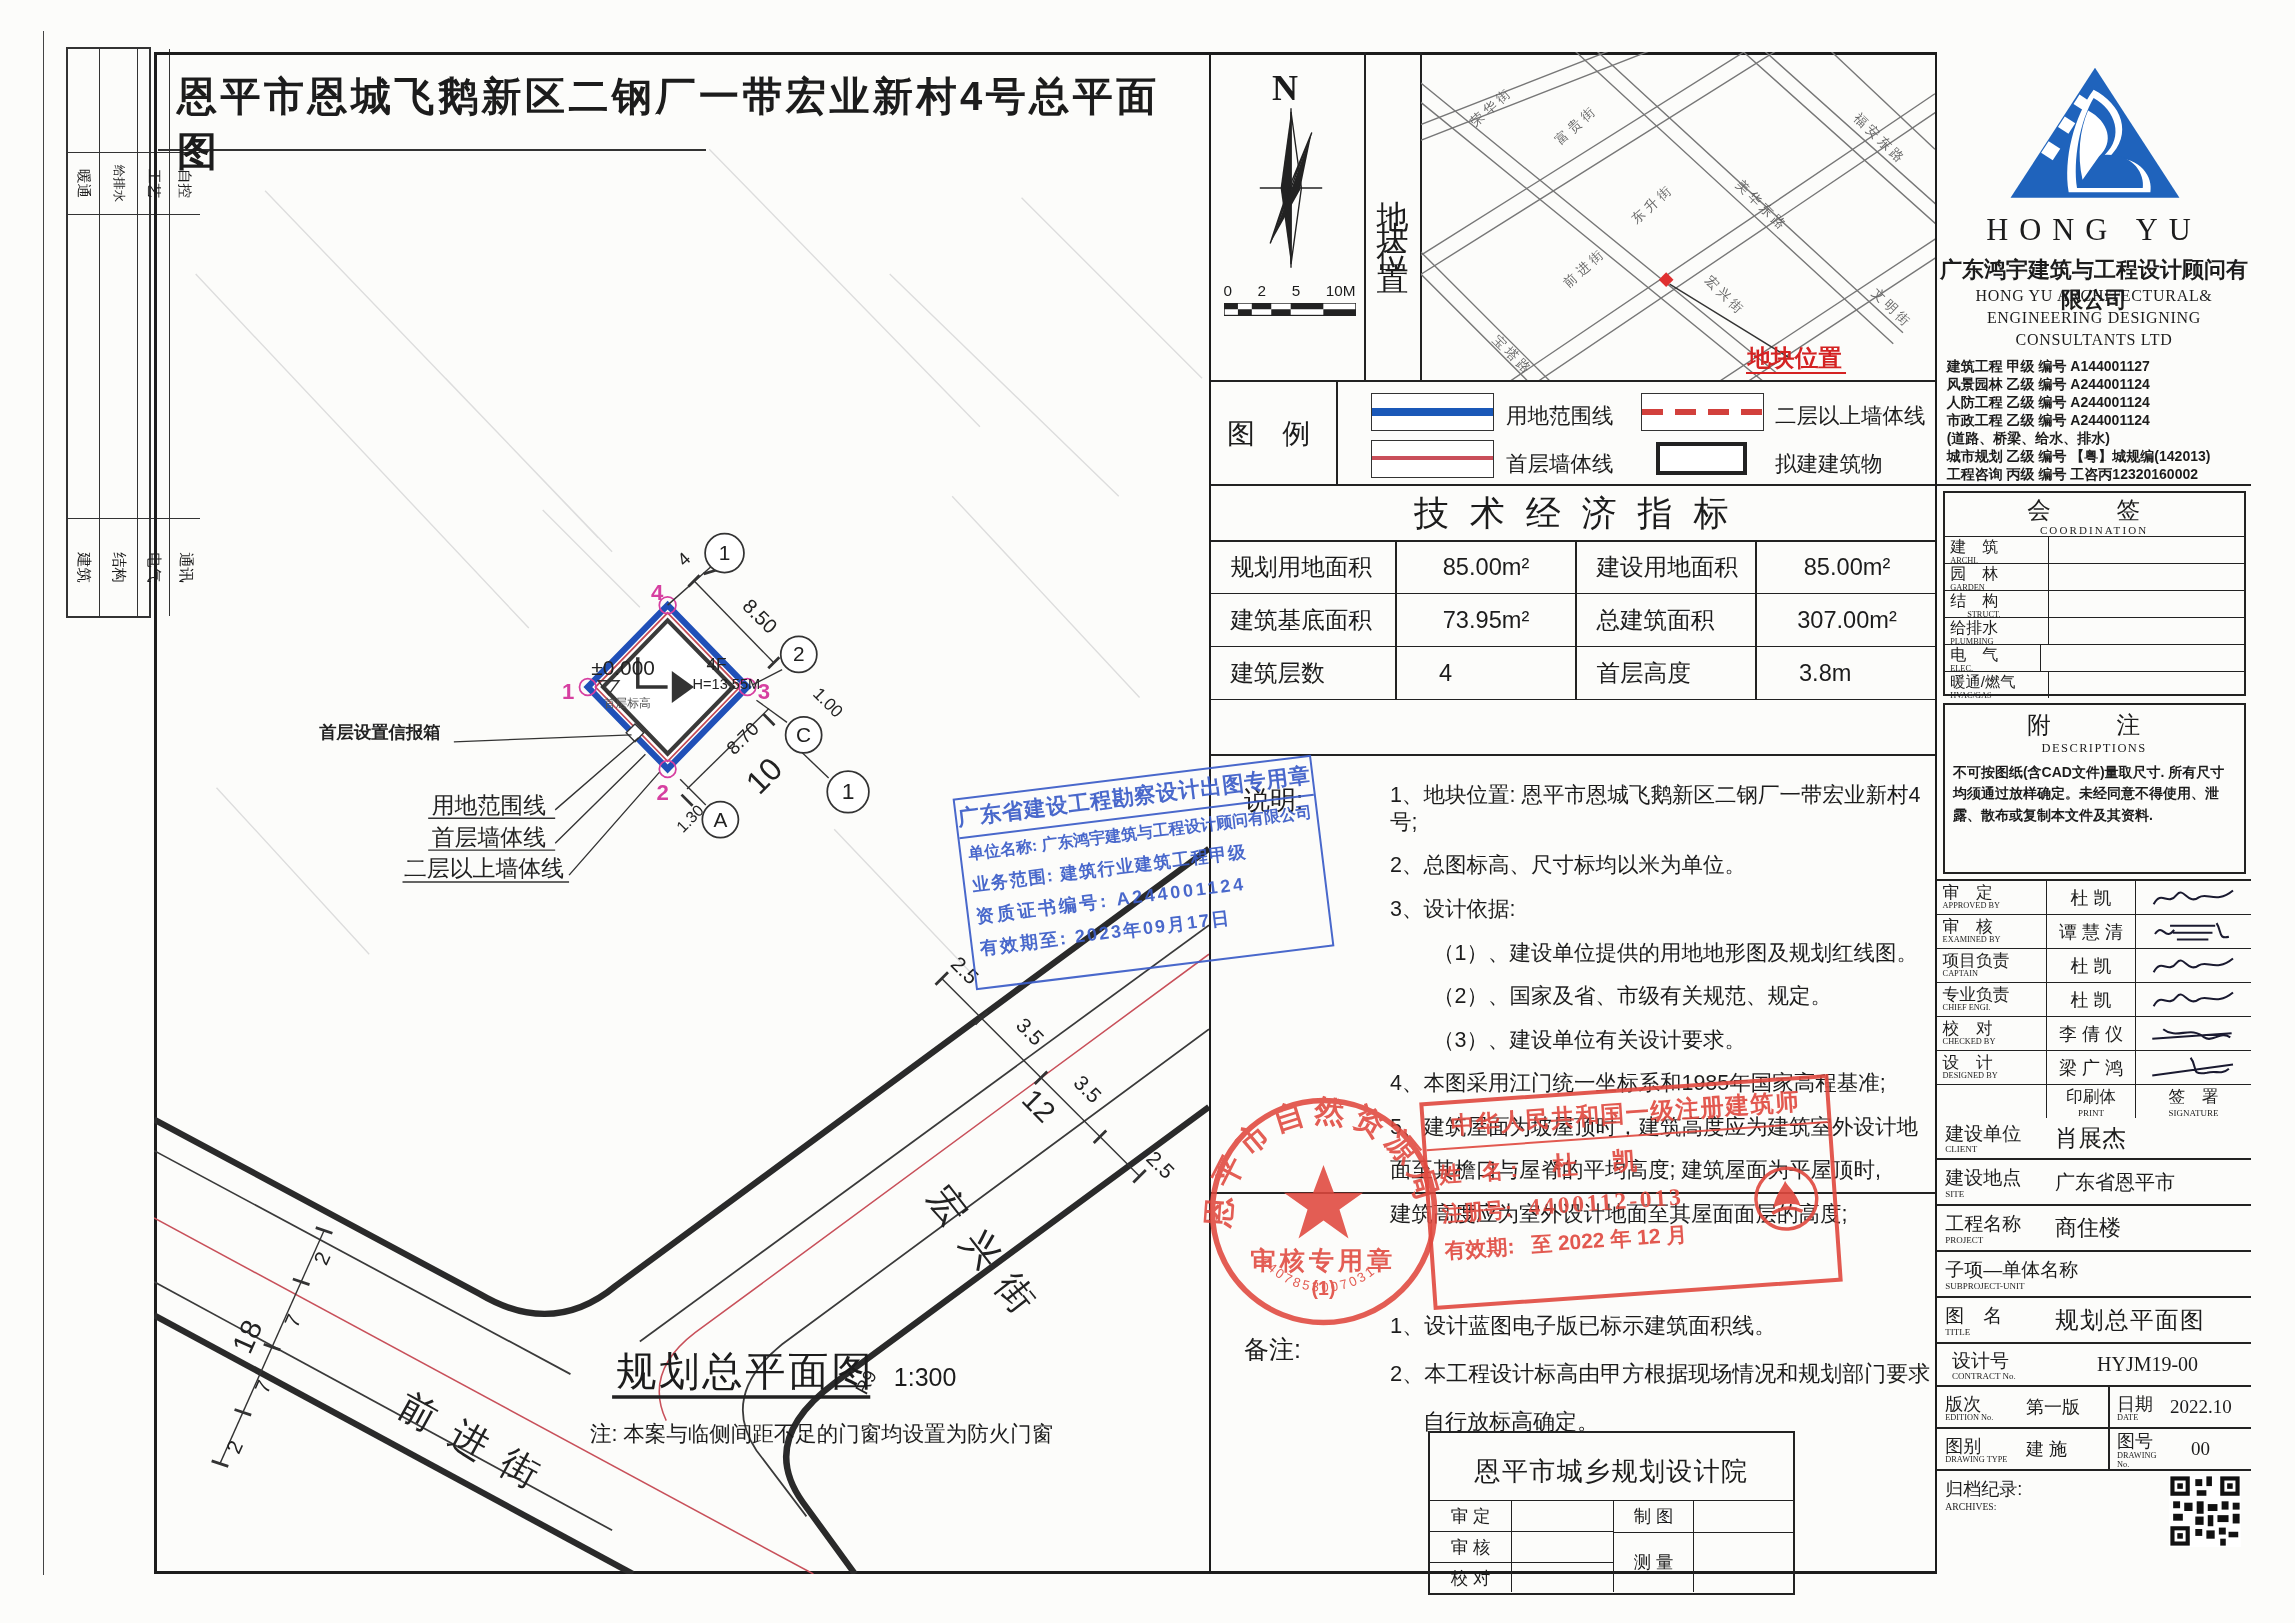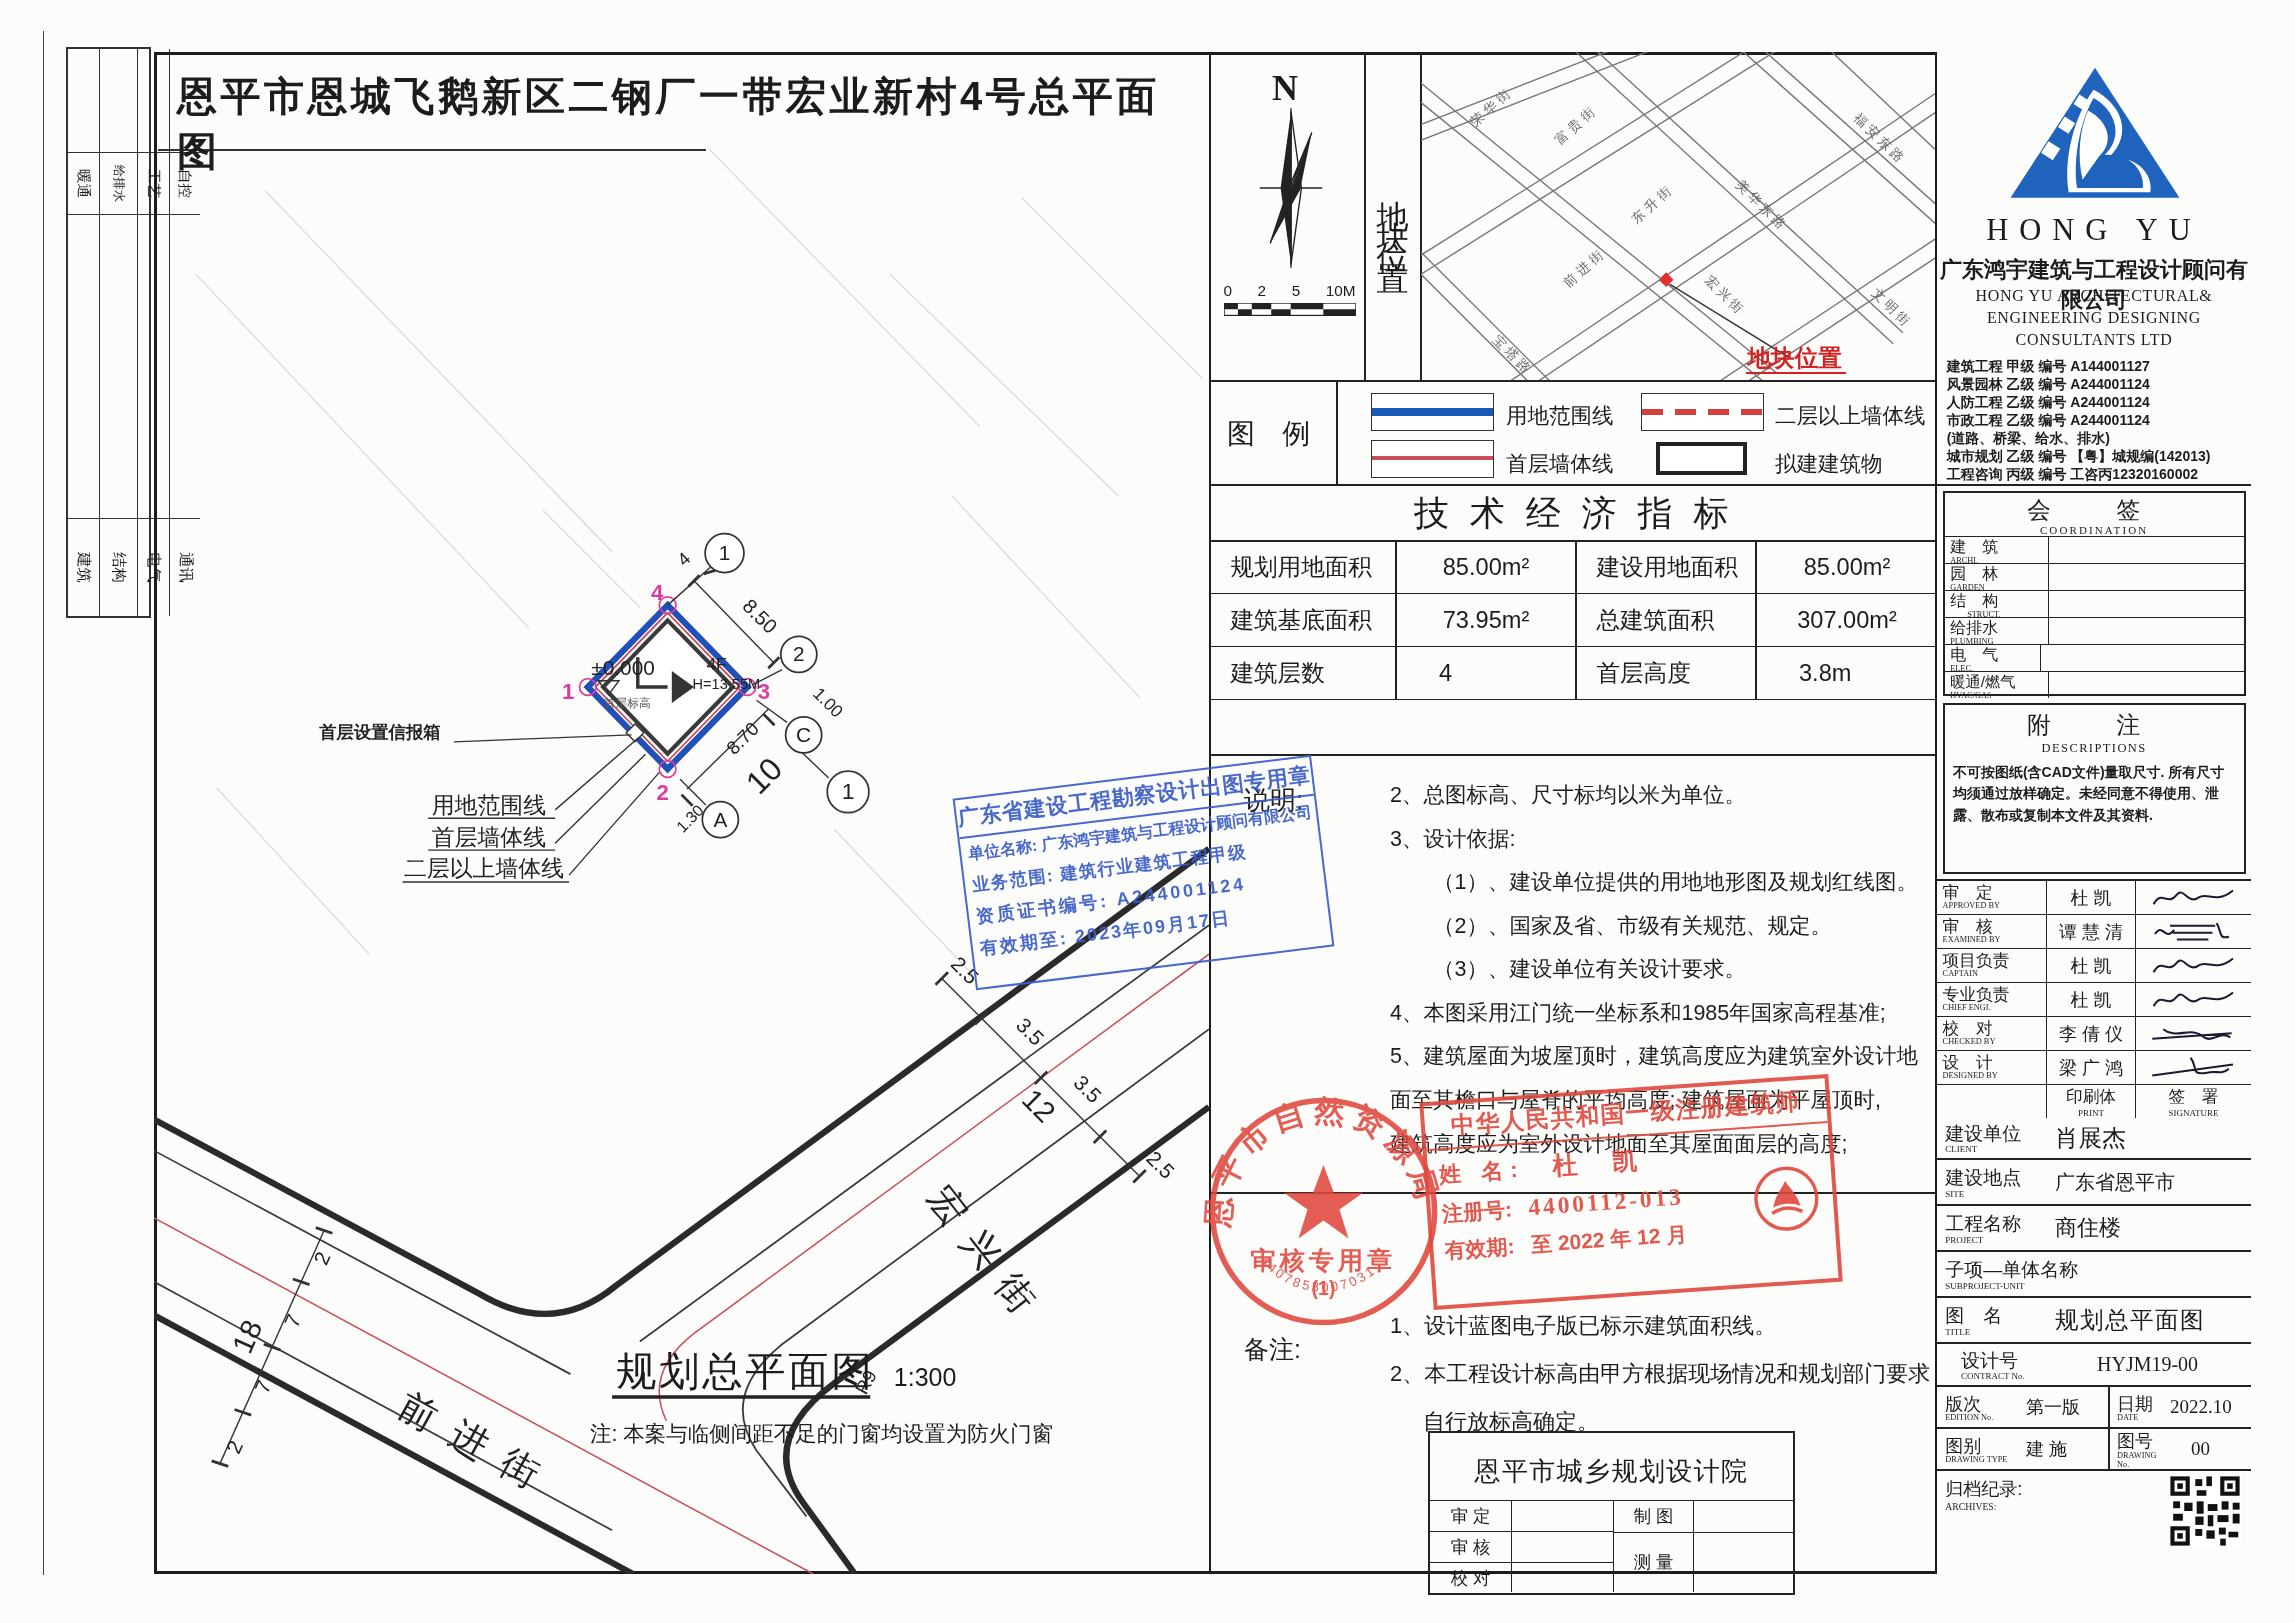--- a/index.html
+++ b/index.html
@@ -322,20 +322,21 @@
         <div class="cell ctr br" style="width:180px;justify-content:flex-start;padding-left:42px;font-size:23.6px;">4</div>
         <div class="cell ctr br" style="width:180px;justify-content:flex-start;padding-left:19.4px;font-size:23.6px;">首层高度</div>
         <div class="cell ctr" style="flex:1;justify-content:flex-start;padding-left:42px;font-size:23.6px;">3.8m</div>
       </div>
 
     </div>
 
     <div class="abs bb cell" style="left:0;top:705px;width:726px;height:437px;">
       <div class="abs" style="left:33px;top:26px;font-size:26px;">说明:</div>
       <div class="abs col" style="left:179px;top:25px;width:541px;font-size:21.5px;line-height:1.25;">
+        <div style="margin-bottom:16.7px;">1、地块位置:  恩平市恩城飞鹅新区二钢厂一带宏业新村4号;</div>
         <div style="margin-bottom:16.7px;">2、总图标高、尺寸标均以米为单位。</div>
         <div style="margin-bottom:16.7px;">3、设计依据:</div>
         <div style="margin-bottom:16.7px;margin-left:43px;">（1）、建设单位提供的用地地形图及规划红线图。</div>
         <div style="margin-bottom:16.7px;margin-left:43px;">（2）、国家及省、市级有关规范、规定。</div>
         <div style="margin-bottom:16.7px;margin-left:43px;">（3）、建设单位有关设计要求。</div>
         <div style="margin-bottom:16.7px;">4、本图采用江门统一坐标系和1985年国家高程基准;</div>
         <div style="margin-bottom:16.7px;">5、建筑屋面为坡屋顶时，建筑高度应为建筑室外设计地</div>
         <div style="margin-bottom:16.7px;">面至其檐口与屋脊的平均高度; 建筑屋面为平屋顶时,</div>
         <div>建筑高度应为室外设计地面至其屋面面层的高度;</div>
       </div>
@@ -584,21 +585,21 @@
         <div style="font-size:19.4px;"></div>
       </div>
       <div class="flex cell bb" style="height:46px;align-items:center;">
         <div class="cell" style="width:118px;padding-left:8.3px;">
             <div style="font-size:19px;">图　名</div>
             <div class="serif" style="font-size:9px;margin-top:-2.1px;">TITLE</div>
           </div>
         <div style="font-size:23.6px;letter-spacing:1.4px;">规划总平面图</div>
       </div>
       <div class="flex cell bb" style="height:43px;align-items:center;">
-        <div class="cell" style="width:160px;padding-left:24px;">
+        <div class="cell" style="width:160px;padding-left:15px;">
             <div style="font-size:19px;">设计号</div>
             <div class="serif" style="font-size:9px;margin-top:-2.1px;">CONTRACT No.</div>
           </div>
         <div class="serif" style="font-size:20px;">HYJM19-00</div>
       </div>
       <div class="flex cell bb" style="height:42px;align-items:stretch;">
         <div class="flex" style="width:171px;border-right:2.1px solid #222;align-items:center;">
           <div class="cell" style="width:89px;padding-left:8.3px;">
               <div style="font-size:18px;">版次</div>
               <div class="serif" style="font-size:8.3px;margin-top:-2.1px;">EDITION No.</div>

